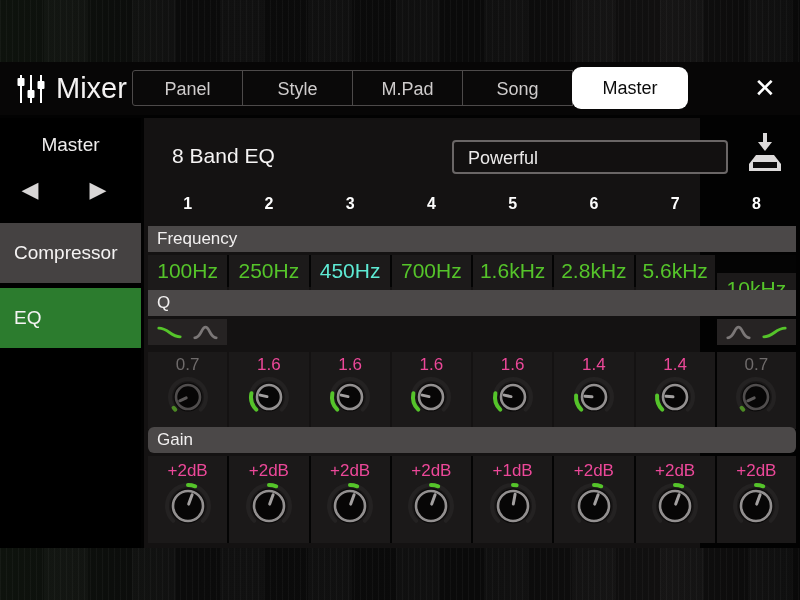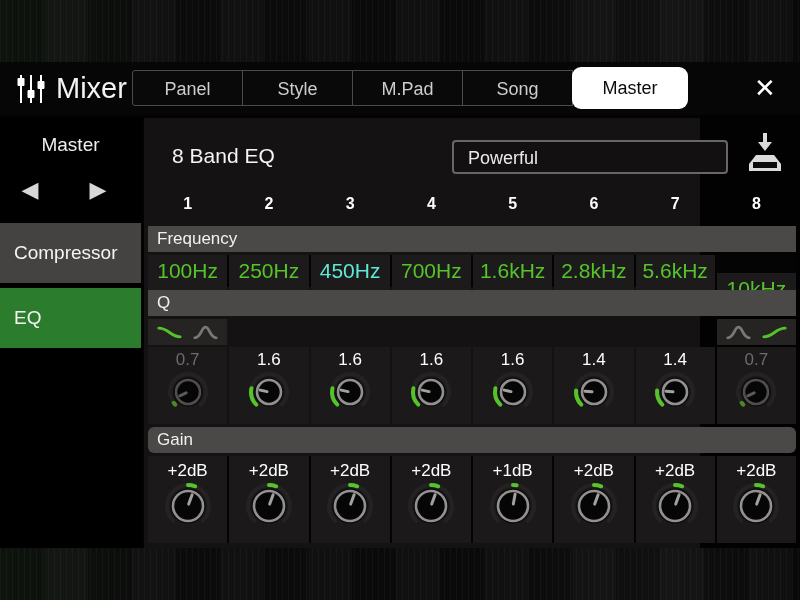--- a/index.html
+++ b/index.html
@@ -43,25 +43,25 @@
   .savebtn{position:absolute;left:600px;top:12px;width:42px;height:48px;background:none;border:none;padding:0;cursor:pointer;}
   .grid8{display:grid;grid-template-columns:repeat(8,1fr);gap:2px;}
   .rownums{position:absolute;left:4px;top:70px;width:648px;height:32px;}
   .bandnum{text-align:center;line-height:32px;color:#fdfdfd;font-size:16px;font-weight:bold;}
   .labelbar{position:absolute;left:4px;width:648px;height:26px;background:#4b4848;color:#f2f0f0;
        font-size:17px;line-height:26px;padding-left:9px;box-sizing:border-box;}
   .freqlabel{top:108px;} .qlabel{top:172px;} .gainlabel{top:309px;border-radius:6px;}
   .rowfreq{position:absolute;left:4px;top:137px;width:648px;height:32px;background:#040404;}
   .freqcell{background:#1c1a1a;text-align:center;line-height:32px;font-size:21px;cursor:pointer;}
   .rowq{position:absolute;left:4px;top:201px;width:648px;height:105px;}
-  .qcol{display:flex;flex-direction:column;gap:2px;justify-content:center;}
+  .qcol{display:flex;flex-direction:column;gap:7px;justify-content:center;}
   .iconbox{height:26px;background:#262323;display:flex;align-items:center;justify-content:center;gap:9px;cursor:pointer;}
   .iconbox.hidden{visibility:hidden;}
   .qcell{height:77px;background:#1b1919;display:flex;flex-direction:column;align-items:center;cursor:pointer;}
-  .knobval{height:24px;line-height:26px;font-size:17px;color:#ffffff;}
+  .knobval{height:24px;line-height:26px;font-size:17px;color:#ec4899;}
   .qcell.dim .knobval{color:#6f6b6b;}
   .rowgain{position:absolute;left:4px;top:338px;width:648px;height:87px;background:#040404;}
   .gaincell{background:#1b1919;display:flex;flex-direction:column;align-items:center;cursor:pointer;}
   .gaincell .knobval{height:26px;line-height:29px;}
   .knobwrap{margin-top:-2px;}
 </style>
 </head>
 <body>
 
 <div class="screen">

